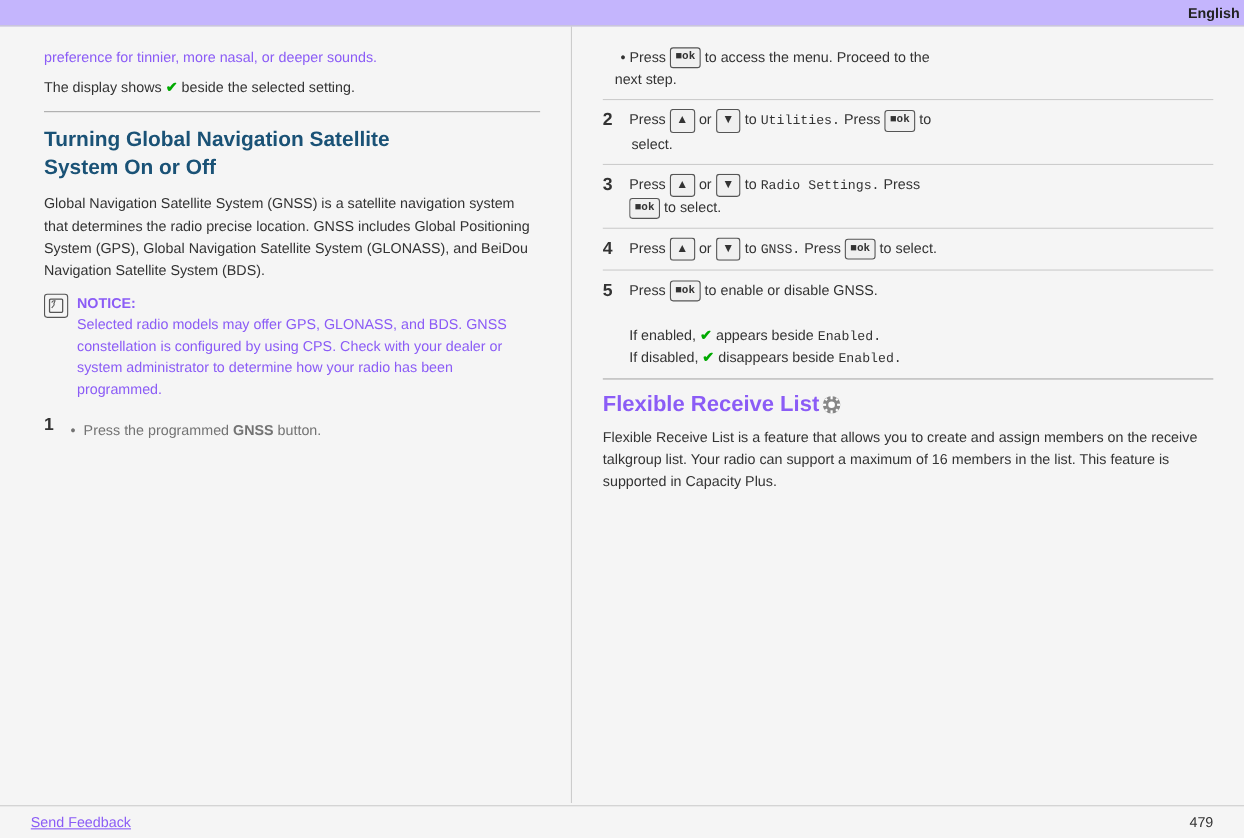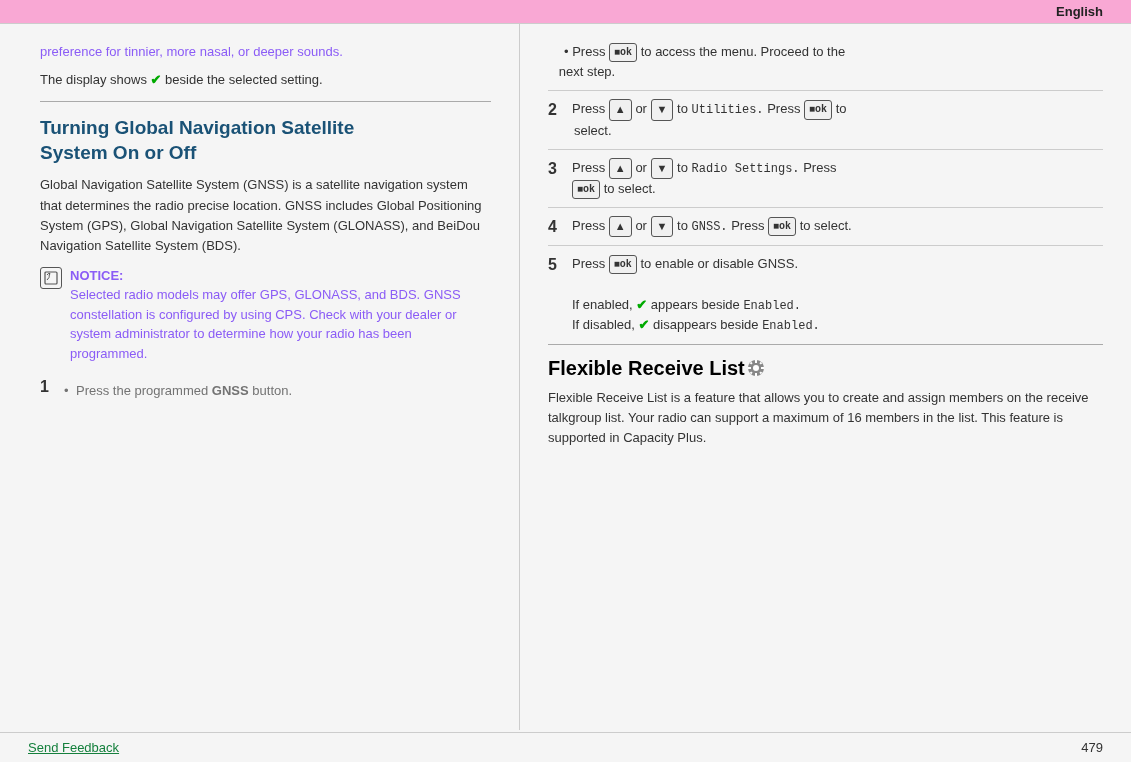--- a/index.html
+++ b/index.html
@@ -8,23 +8,23 @@
       font-size: 13px;
       background: #f5f5f5;
       width: 1131px;
       height: 762px;
       overflow: hidden;
       position: relative;
       color: #222;
     }
 
     .top-bar {
-      background: #f9a8d4;
+      background: #c4b5fd;
       text-align: right;
-      padding: 4px 28px;
+      padding: 4px 4px;
       font-size: 13px;
       font-weight: bold;
       border-bottom: 1px solid #ccc;
     }
 
     .page-container {
       display: flex;
       height: calc(762px - 26px - 30px);
     }
 
@@ -209,21 +209,21 @@
     }
 
     .mono {
       font-family: 'Courier New', monospace;
       font-size: 12px;
     }
 
     .flexible-title {
       font-size: 20px;
       font-weight: bold;
-      color: #000000;
+      color: #8b5cf6;
       margin-top: 10px;
       margin-bottom: 8px;
       display: flex;
       align-items: center;
       gap: 2px;
     }
 
     .bottom-bar {
       position: absolute;
       bottom: 0;
@@ -232,21 +232,21 @@
       height: 30px;
       display: flex;
       align-items: center;
       justify-content: space-between;
       padding: 0 28px;
       border-top: 1px solid #ccc;
       background: #f5f5f5;
     }
 
     .feedback-link {
-      color: #15803d;
+      color: #8b5cf6;
       text-decoration: underline;
       font-size: 13px;
       cursor: pointer;
     }
 
     .page-number {
       font-size: 13px;
       color: #333;
     }
 

